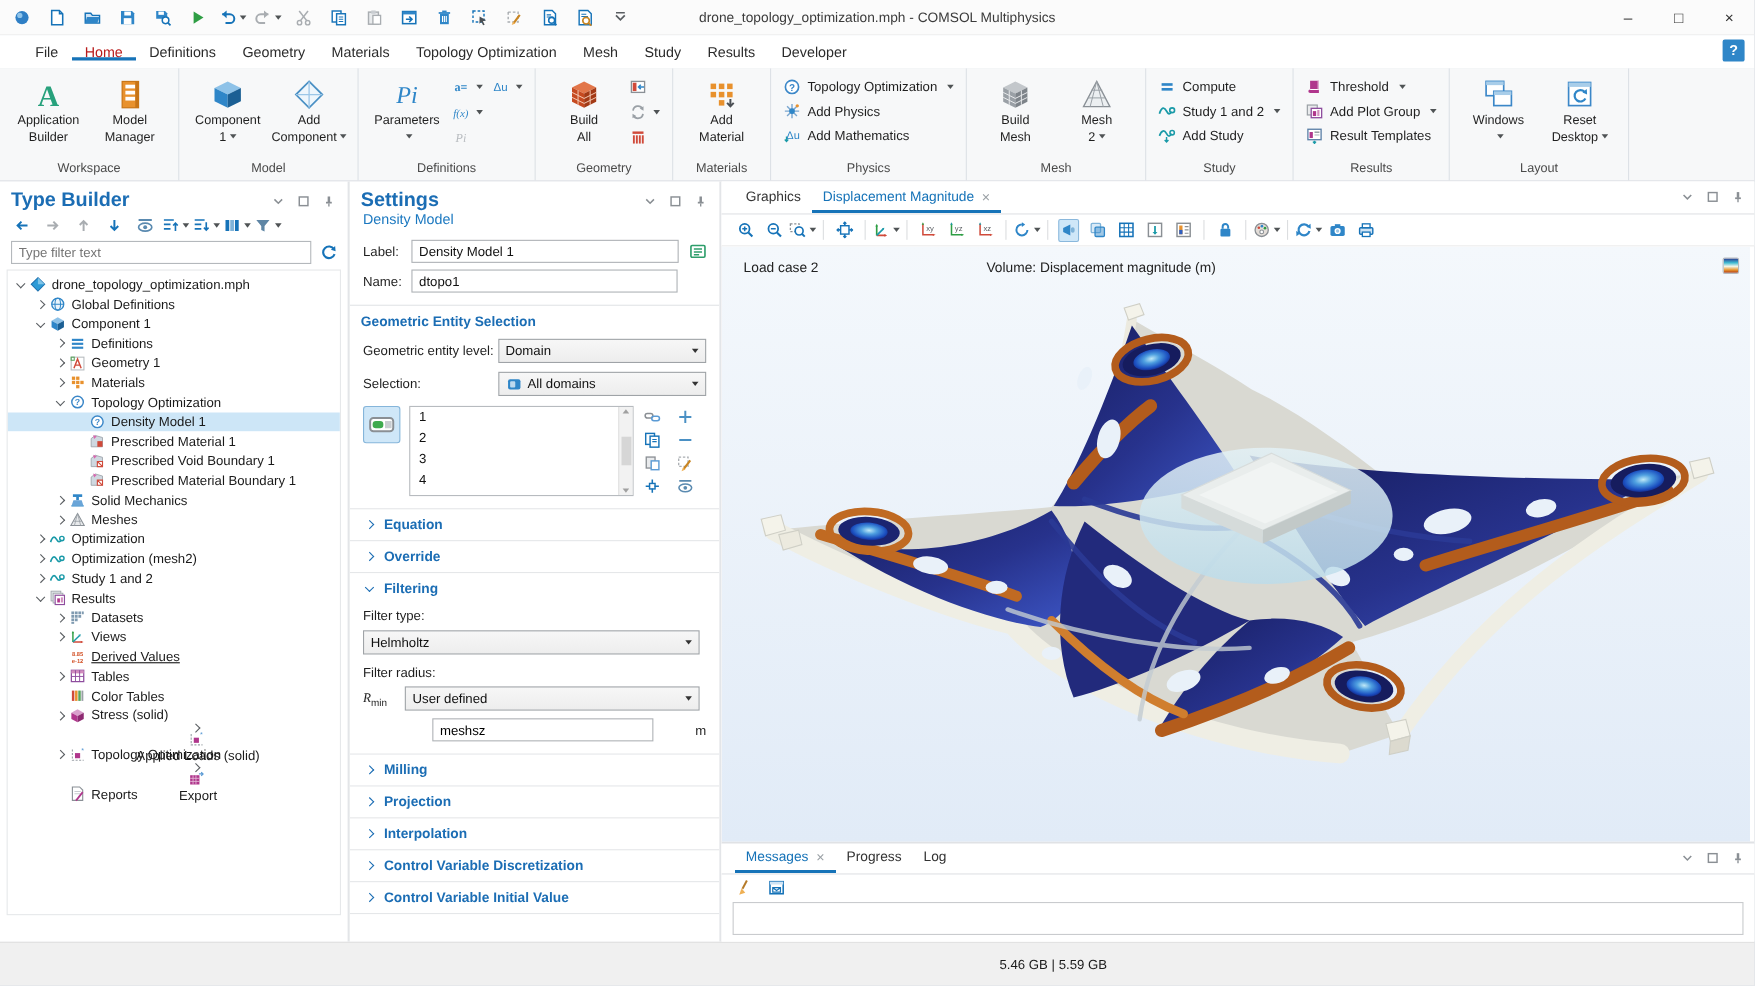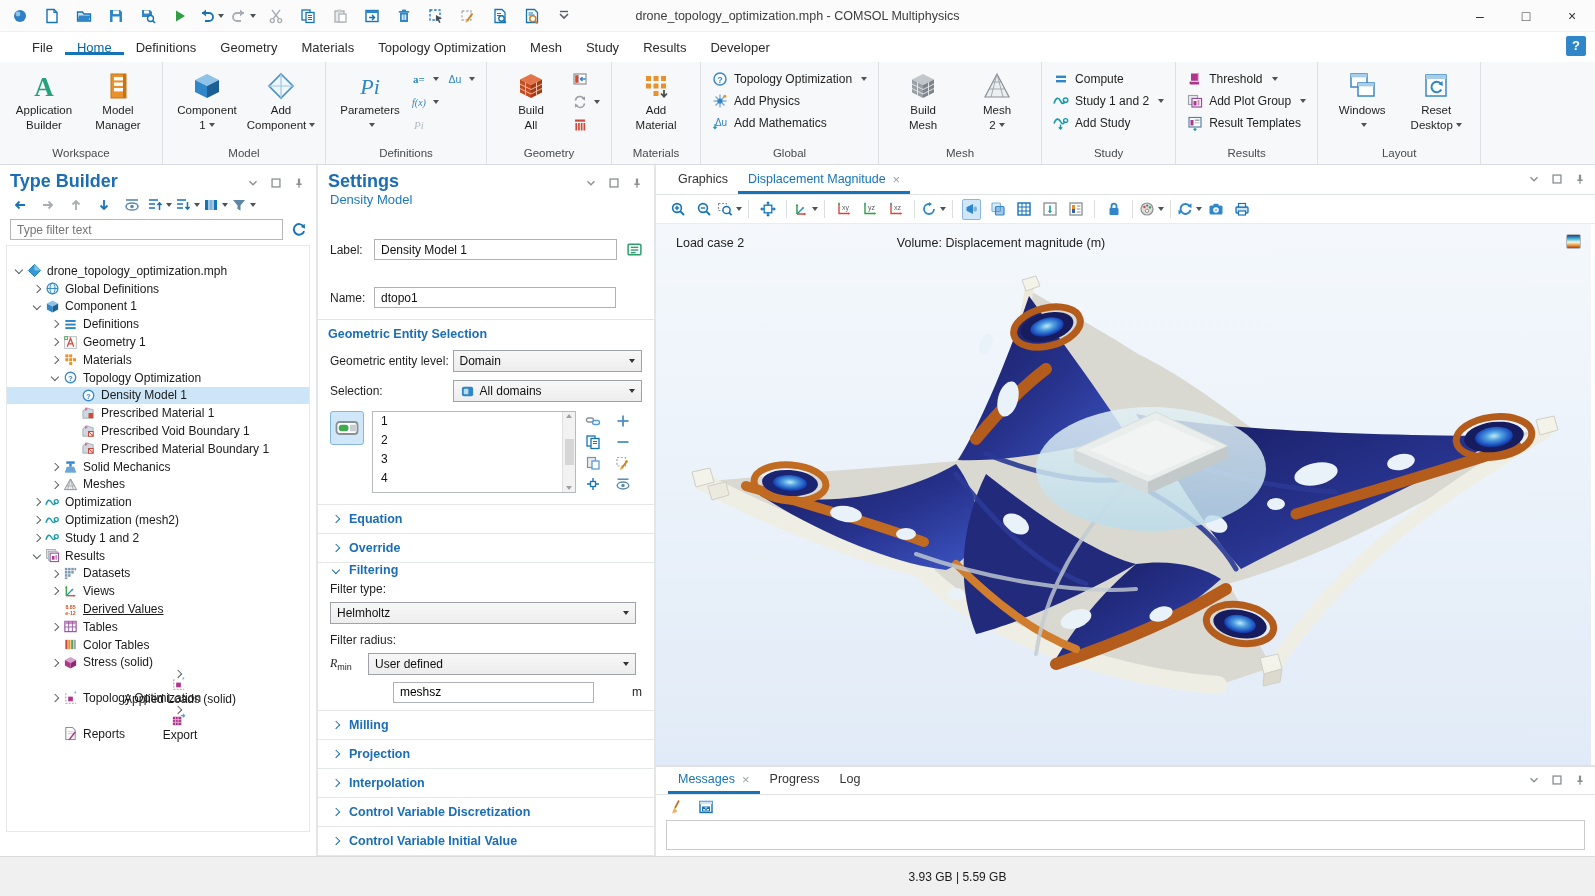--- a/index.html
+++ b/index.html
@@ -11,21 +11,21 @@
   .titlebar{height:32px;background:#fbfbfb;display:flex;align-items:center;position:relative;border-bottom:1px solid #f0f0f0;}
   .qat{display:flex;align-items:center;gap:13px;padding-left:10px;}
   .qi{width:19px;height:19px;display:flex;align-items:center;justify-content:center;}
   .title-text{position:absolute;left:50%;transform:translateX(-50%);font-size:12.5px;color:#3c3c3c;white-space:nowrap;}
   .win-ctrls{margin-left:auto;display:flex;height:32px;}
   .win-btn{width:46px;height:32px;display:flex;align-items:center;justify-content:center;color:#333;font-size:14px;}
 
   
   .menubar{height:30px;background:#ffffff;display:flex;align-items:center;padding-left:20px;position:relative;}
   .menu-item{padding:0 12px;font-size:13px;color:#2b2b2b;height:30px;line-height:29px;cursor:default;}
-  .menu-item.active{color:#0369a1;box-shadow:inset 0 -3px 0 #1673b8;}
+  .menu-item.active{color:#b91c1c;box-shadow:inset 0 -3px 0 #1673b8;}
   .help-btn{position:absolute;right:9px;top:4px;width:20px;height:20px;background:#2f86c8;color:#fff;border-radius:2px;text-align:center;line-height:20px;font-size:13px;font-weight:bold;}
 
   
   .ribbon{height:103px;background:#f7f8f9;border-bottom:1px solid #d9dde2;display:flex;}
   .rgroup{display:flex;flex-direction:column;border-right:1px solid #dde1e6;padding:2px 7px 0;}
   .rg-items{flex:1;display:flex;align-items:flex-start;}
   .rg-caption{height:19px;text-align:center;font-size:11.5px;color:#4a4a4a;line-height:17px;}
   .rlarge{width:74px;display:flex;flex-direction:column;align-items:center;padding-top:5px;font-size:11.5px;color:#1f1f1f;line-height:14.5px;text-align:center;}
   .rlarge .ric{height:34px;display:flex;align-items:center;justify-content:center;}
   .rstack{display:flex;flex-direction:column;gap:7px;padding:7px 4px 0;}
@@ -42,32 +42,32 @@
   .panel-right{flex:1;display:flex;flex-direction:column;background:#fff;}
 
   .phead{display:flex;align-items:flex-start;padding:6px 8px 0 10px;}
   .ptitle{font-size:18px;color:#1b6db4;font-weight:600;flex:1;}
   .pctrl{display:flex;gap:9px;align-items:center;padding-top:5px;padding-right:2px;color:#8a8f94;}
 
   
   .mb-toolbar{display:flex;align-items:center;gap:9px;padding:3px 8px 4px 10px;}
   .mb-filter{display:flex;align-items:center;gap:6px;padding:1px 8px 5px 10px;}
   .mb-filter input{flex:1;height:21px;border:1px solid #b4b8bc;font-size:12px;padding:0 6px;color:#9a9a9a;font-family:"Liberation Sans",sans-serif;}
-  .tree{flex:1;overflow:hidden;border-top:1px solid #ececec;padding-top:16px;margin:0 6px 24px 6px;border:1px solid #e6e8ea;}
+  .tree{flex:1;overflow:hidden;border-top:1px solid #ececec;padding-top:4px;margin:0 6px 24px 6px;border:1px solid #e6e8ea;}
   .trow{display:flex;align-items:center;height:17.8px;font-size:12px;color:#1a1a1a;white-space:nowrap;}
   .trow.sel{background:#cde6f7;}
   .chev{width:15px;min-width:15px;display:inline-flex;justify-content:center;align-items:center;}
   .chev i{border:solid #5a5e62;border-width:0 1.3px 1.3px 0;padding:2.4px;display:inline-block;transform:rotate(-45deg);margin-top:0;}
   .chev.down i{transform:rotate(45deg);margin-top:-2px;}
   .ticon{width:17px;min-width:17px;display:inline-flex;justify-content:center;}
   .tlabel{padding-left:4px;}
 
   
   .set-sub{font-size:13px;color:#1b78c0;padding:0 0 8px 12px;}
-  .set-row{display:flex;align-items:center;padding:3px 10px 3px 12px;margin-top:21px;}
+  .set-row{display:flex;align-items:center;padding:3px 10px 3px 12px;}
   .set-row label{width:44px;font-size:12px;color:#1f1f1f;}
   .set-row input{flex:1;height:21px;border:1px solid #aeb2b6;font-size:12px;padding:0 6px;font-family:"Liberation Sans",sans-serif;color:#111;}
   .note-ic{margin-left:8px;}
   .sec-div{border-top:1px solid #e2e4e6;margin:8px 0 0;}
   .sec-head{display:flex;align-items:center;gap:6px;padding:7px 10px 6px 10px;font-size:12.5px;font-weight:bold;color:#1b6db4;}
   .fld-row{display:flex;align-items:center;padding:3px 12px;}
   .fld-label{font-size:12px;color:#1f1f1f;}
   .combo{height:22px;background:linear-gradient(#f7f7f7,#ededed);border:1px solid #9fa3a7;display:flex;align-items:center;font-size:12px;color:#111;padding:0 6px;position:relative;}
   .combo .dd{position:absolute;right:6px;border-top-color:#333;}
   .sel-area{display:flex;padding:6px 10px 8px 12px;gap:8px;}
@@ -509,21 +509,21 @@
             <span>
               <svg width="16" height="16" viewBox="0 0 16 16">
                 <text x="9" y="11" text-anchor="middle" font-size="10" fill="#2f86c8" font-family="Liberation Sans,sans-serif">Δu</text>
                 <path d="M3,9 v4.5 M1.4,11.8 L3,13.6 l1.6,-1.8" fill="none" stroke="#1a9aa8" stroke-width="1.2"></path>
               </svg>
             </span>
             <span>Add Mathematics</span>
           </div>
         </div>
       </div>
-      <div class="rg-caption">Global</div>
+      <div class="rg-caption">Physics</div>
     </div>
     <div class="rgroup">
       <div class="rg-items">
         <div class="rlarge">
           <div class="ric">
             <svg width="30" height="30" viewBox="0 0 30 30">
               <polygon points="15,3 26,8.5 15,14 4,8.5" fill="#c3c7cb"></polygon>
               <polygon points="4,8.5 15,14 15,27 4,21.5" fill="#9aa0a6"></polygon>
               <polygon points="26,8.5 15,14 15,27 26,21.5" fill="#7e848a"></polygon>
               <path d="M4,13 l11,5.5 M4,17.5 l11,5.5 M26,13 l-11,5.5 M26,17.5 l-11,5.5 M9.5,11.2 V24.3 M20.5,11.2 V24.3" stroke="#e8eaec" stroke-width="0.9" fill="none"></path>
@@ -1749,14 +1749,14 @@
               </svg>
             </span>
           </span>
         </div>
       <div class="msg-box"></div>
     </div>
   </div>
 </div>
 
 <div class="statusbar">
-  <span>3.93 GB | 5.59 GB</span>
+  <span>5.46 GB | 5.59 GB</span>
 </div>
 
 </body></html>

